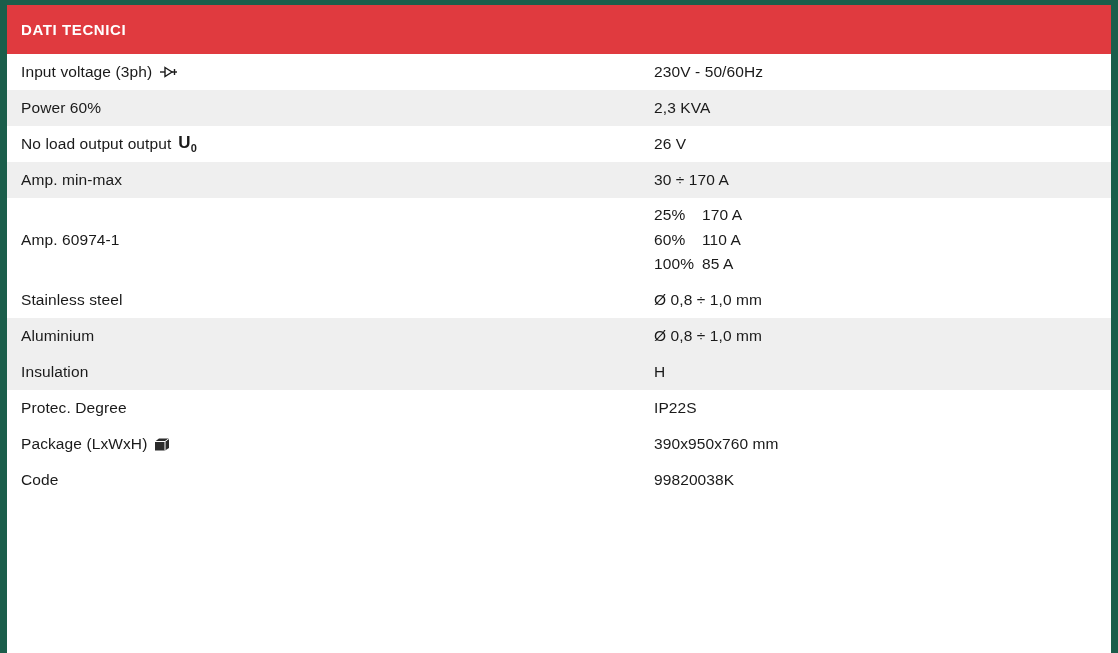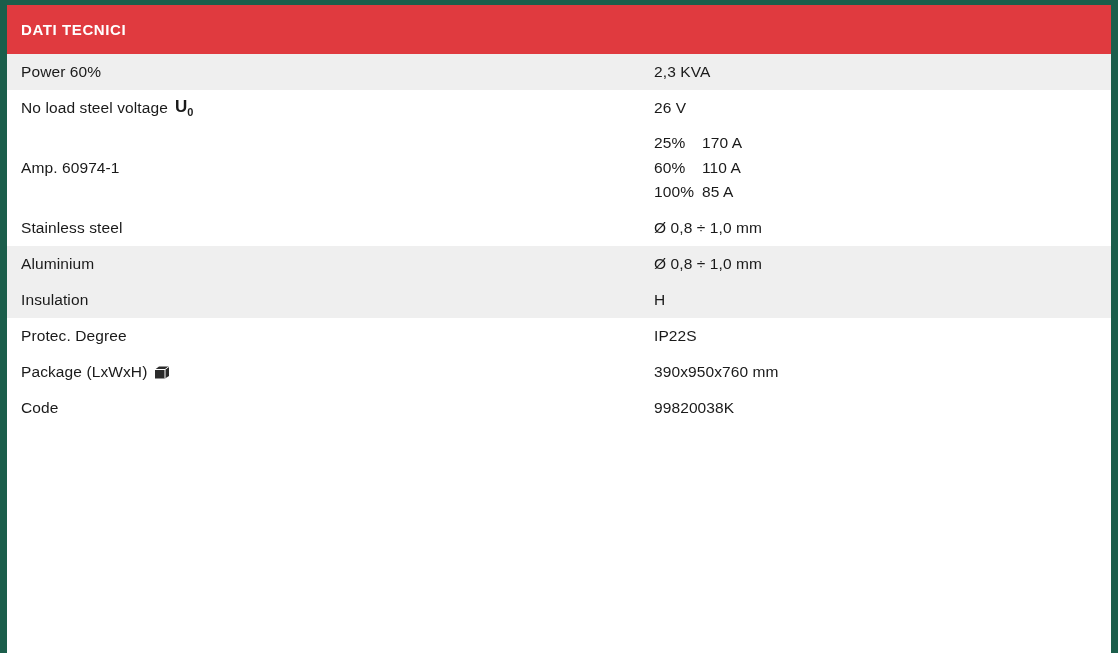--- a/index.html
+++ b/index.html
@@ -120,42 +120,68 @@
       <span class="title">DATI TECNICI</span>
     </div>
 
     <table class="specs">
       <colgroup>
           <col class="c1">
           <col class="c2">
         </colgroup>
       <tbody>
 
+        <tr class="r plain">
+          <td>
+            <span class="lbl-cell">
+              <span>Input voltage (3ph)</span>
+              <span class="icon">
+                <svg width="20" height="12" viewBox="0 0 20 12">
+                  <path d="M1 6 H6" stroke="#1a1a1a" stroke-width="1.4" fill="none"></path>
+                  <path d="M6 1.5 L13 6 L6 10.5 Z" fill="none" stroke="#1a1a1a" stroke-width="1.4"></path>
+                  <path d="M13 6 H18" stroke="#1a1a1a" stroke-width="1.4" fill="none"></path>
+                  <path d="M15.5 3 V9" stroke="#1a1a1a" stroke-width="1.4" fill="none"></path>
+                </svg>
+              </span>
+            </span>
+          </td>
+          <td class="val">
+            <span class="val-inner">230V - 50/60Hz</span>
+          </td>
+        </tr>
 
         <tr class="r alt">
           <td>
             <span>Power 60%</span>
           </td>
           <td class="val">
             <span class="val-inner">2,3 KVA</span>
           </td>
         </tr>
 
         <tr class="r plain">
           <td>
             <span class="lbl-cell">
-              <span>No load steel voltage</span>
+              <span>No load output output</span>
               <span class="uo"><span>U</span><span class="sub">0</span></span>
             </span>
           </td>
           <td class="val">
             <span class="val-inner">26 V</span>
           </td>
         </tr>
 
+        <tr class="r alt">
+          <td>
+            <span>Amp. min-max</span>
+          </td>
+          <td class="val">
+            <span class="val-inner">30 ÷ 170 A</span>
+          </td>
+        </tr>
 
         <tr class="r tall plain">
           <td>
             <span>Amp. 60974-1</span>
           </td>
           <td class="val">
             <div class="multi val-inner">
               <div>
                 <span class="lbl">25%</span><span>170 A</span>
               </div>

